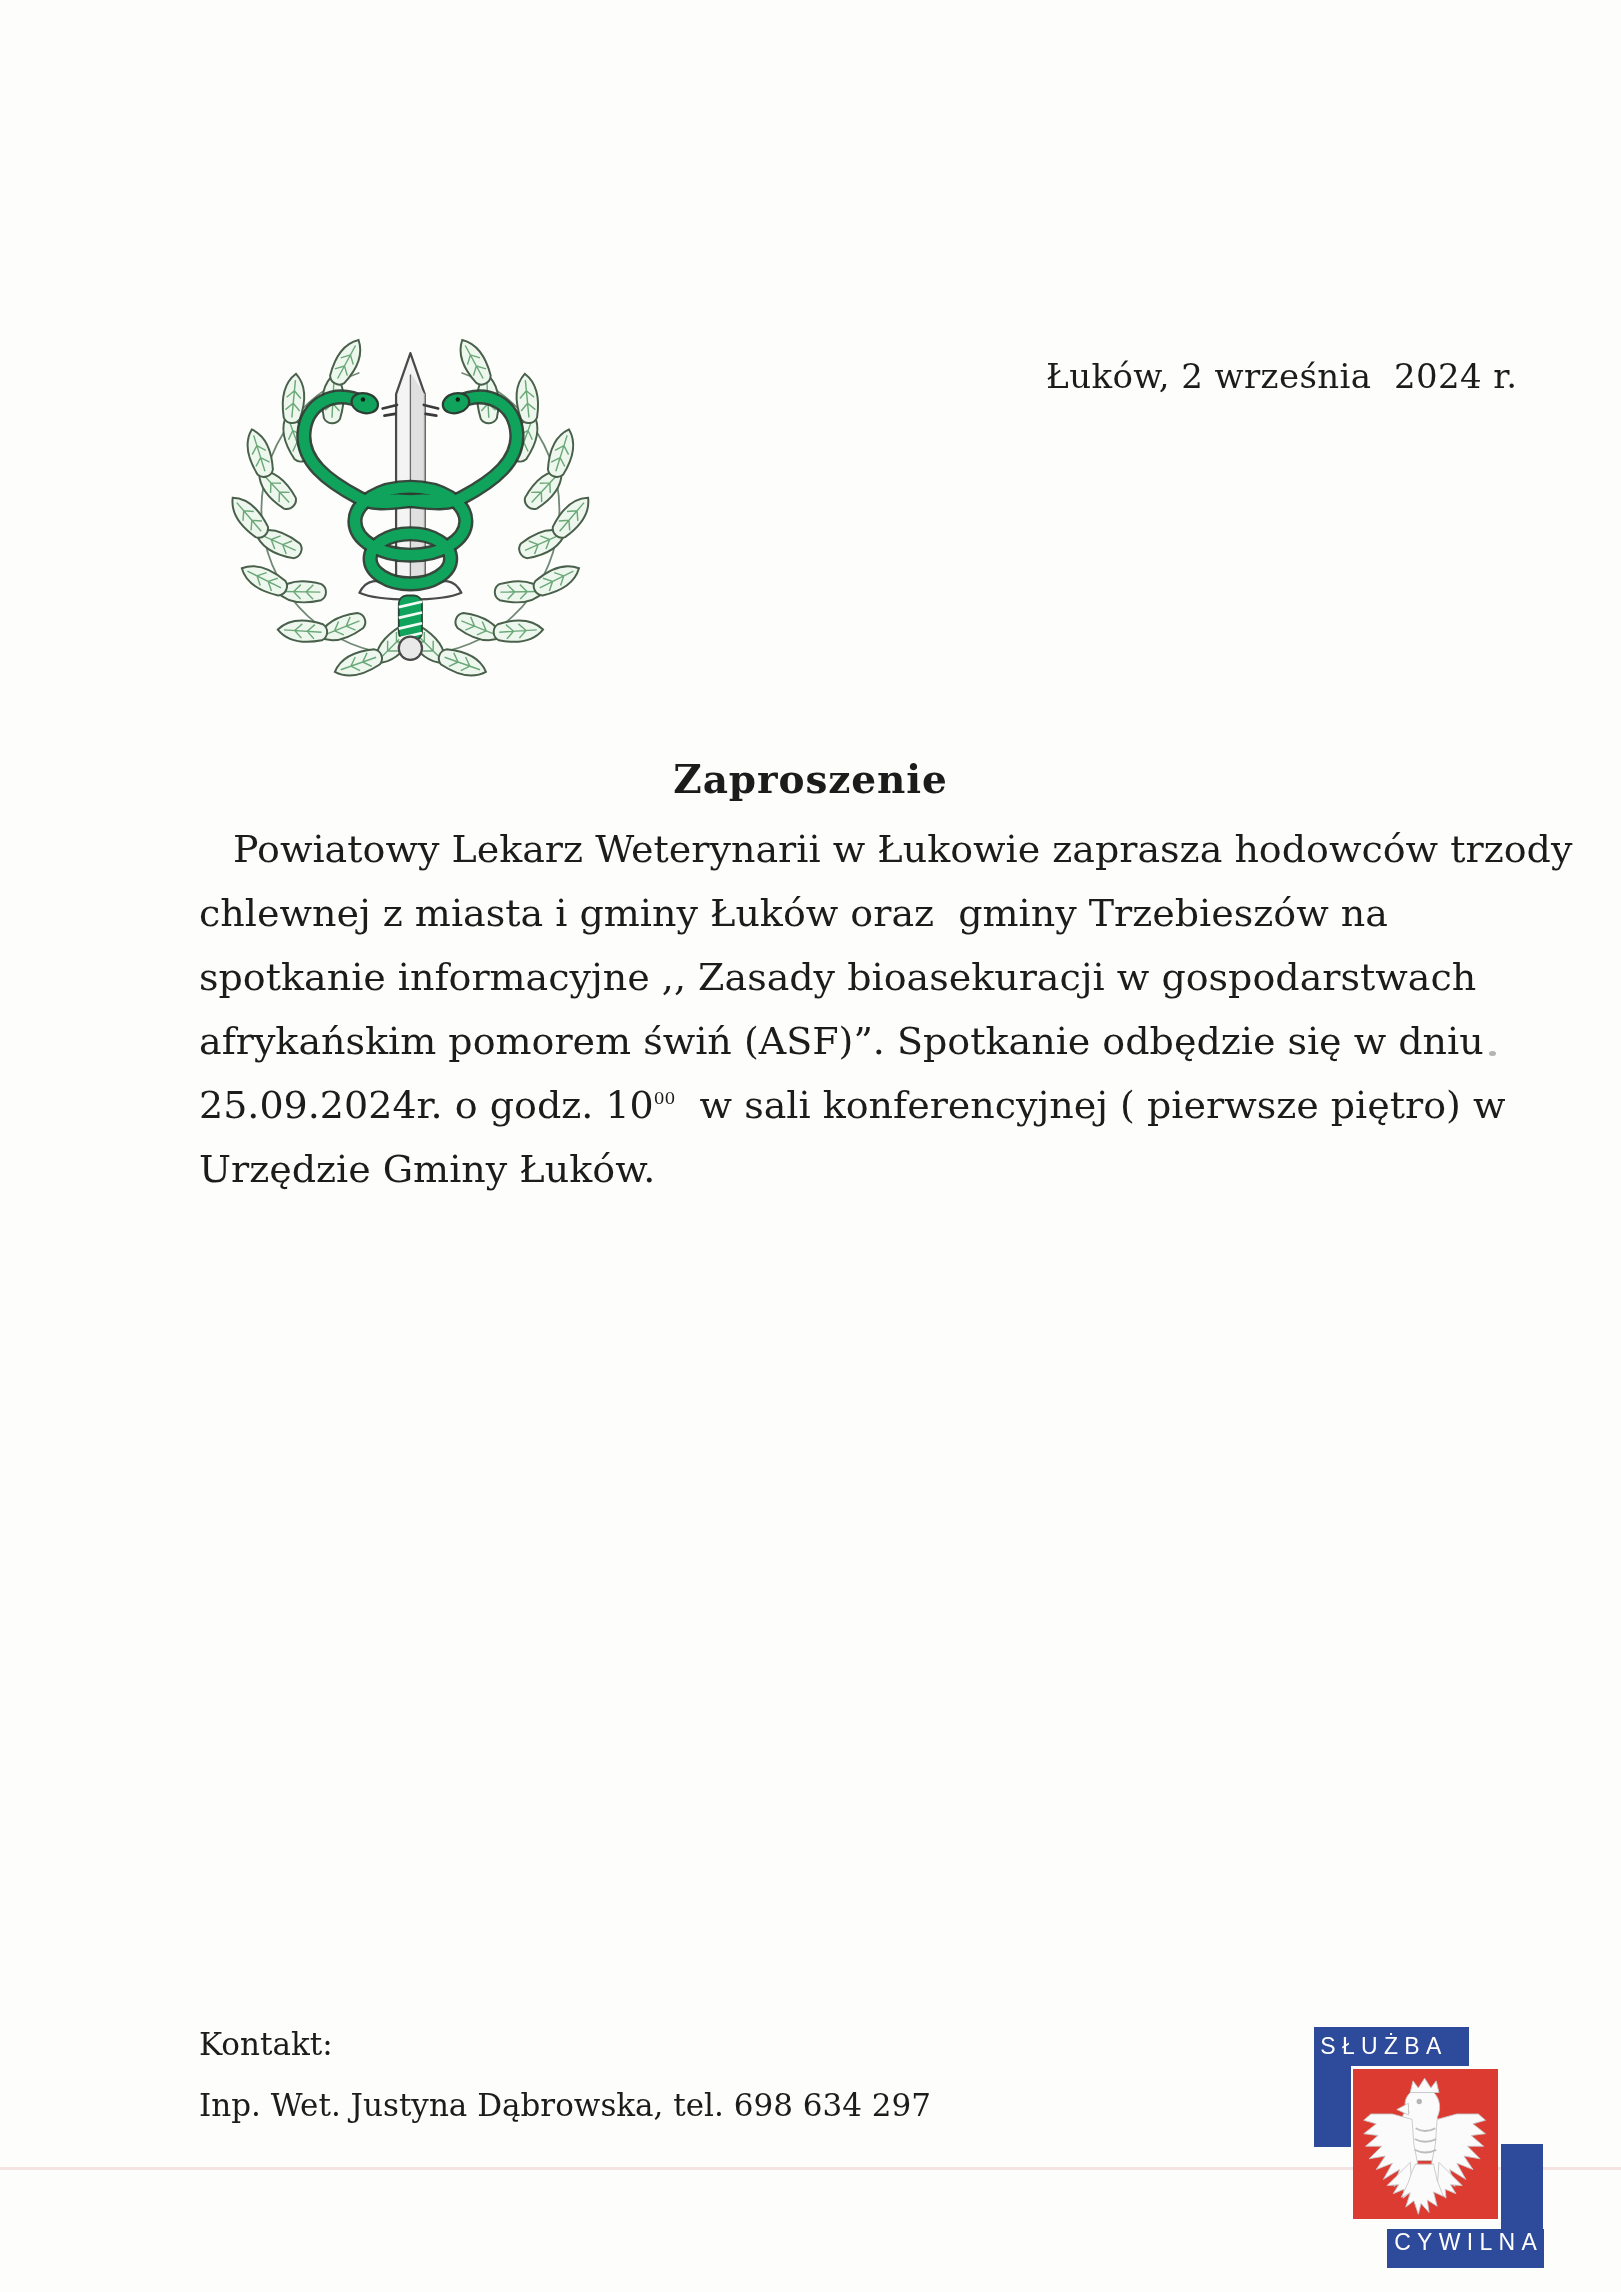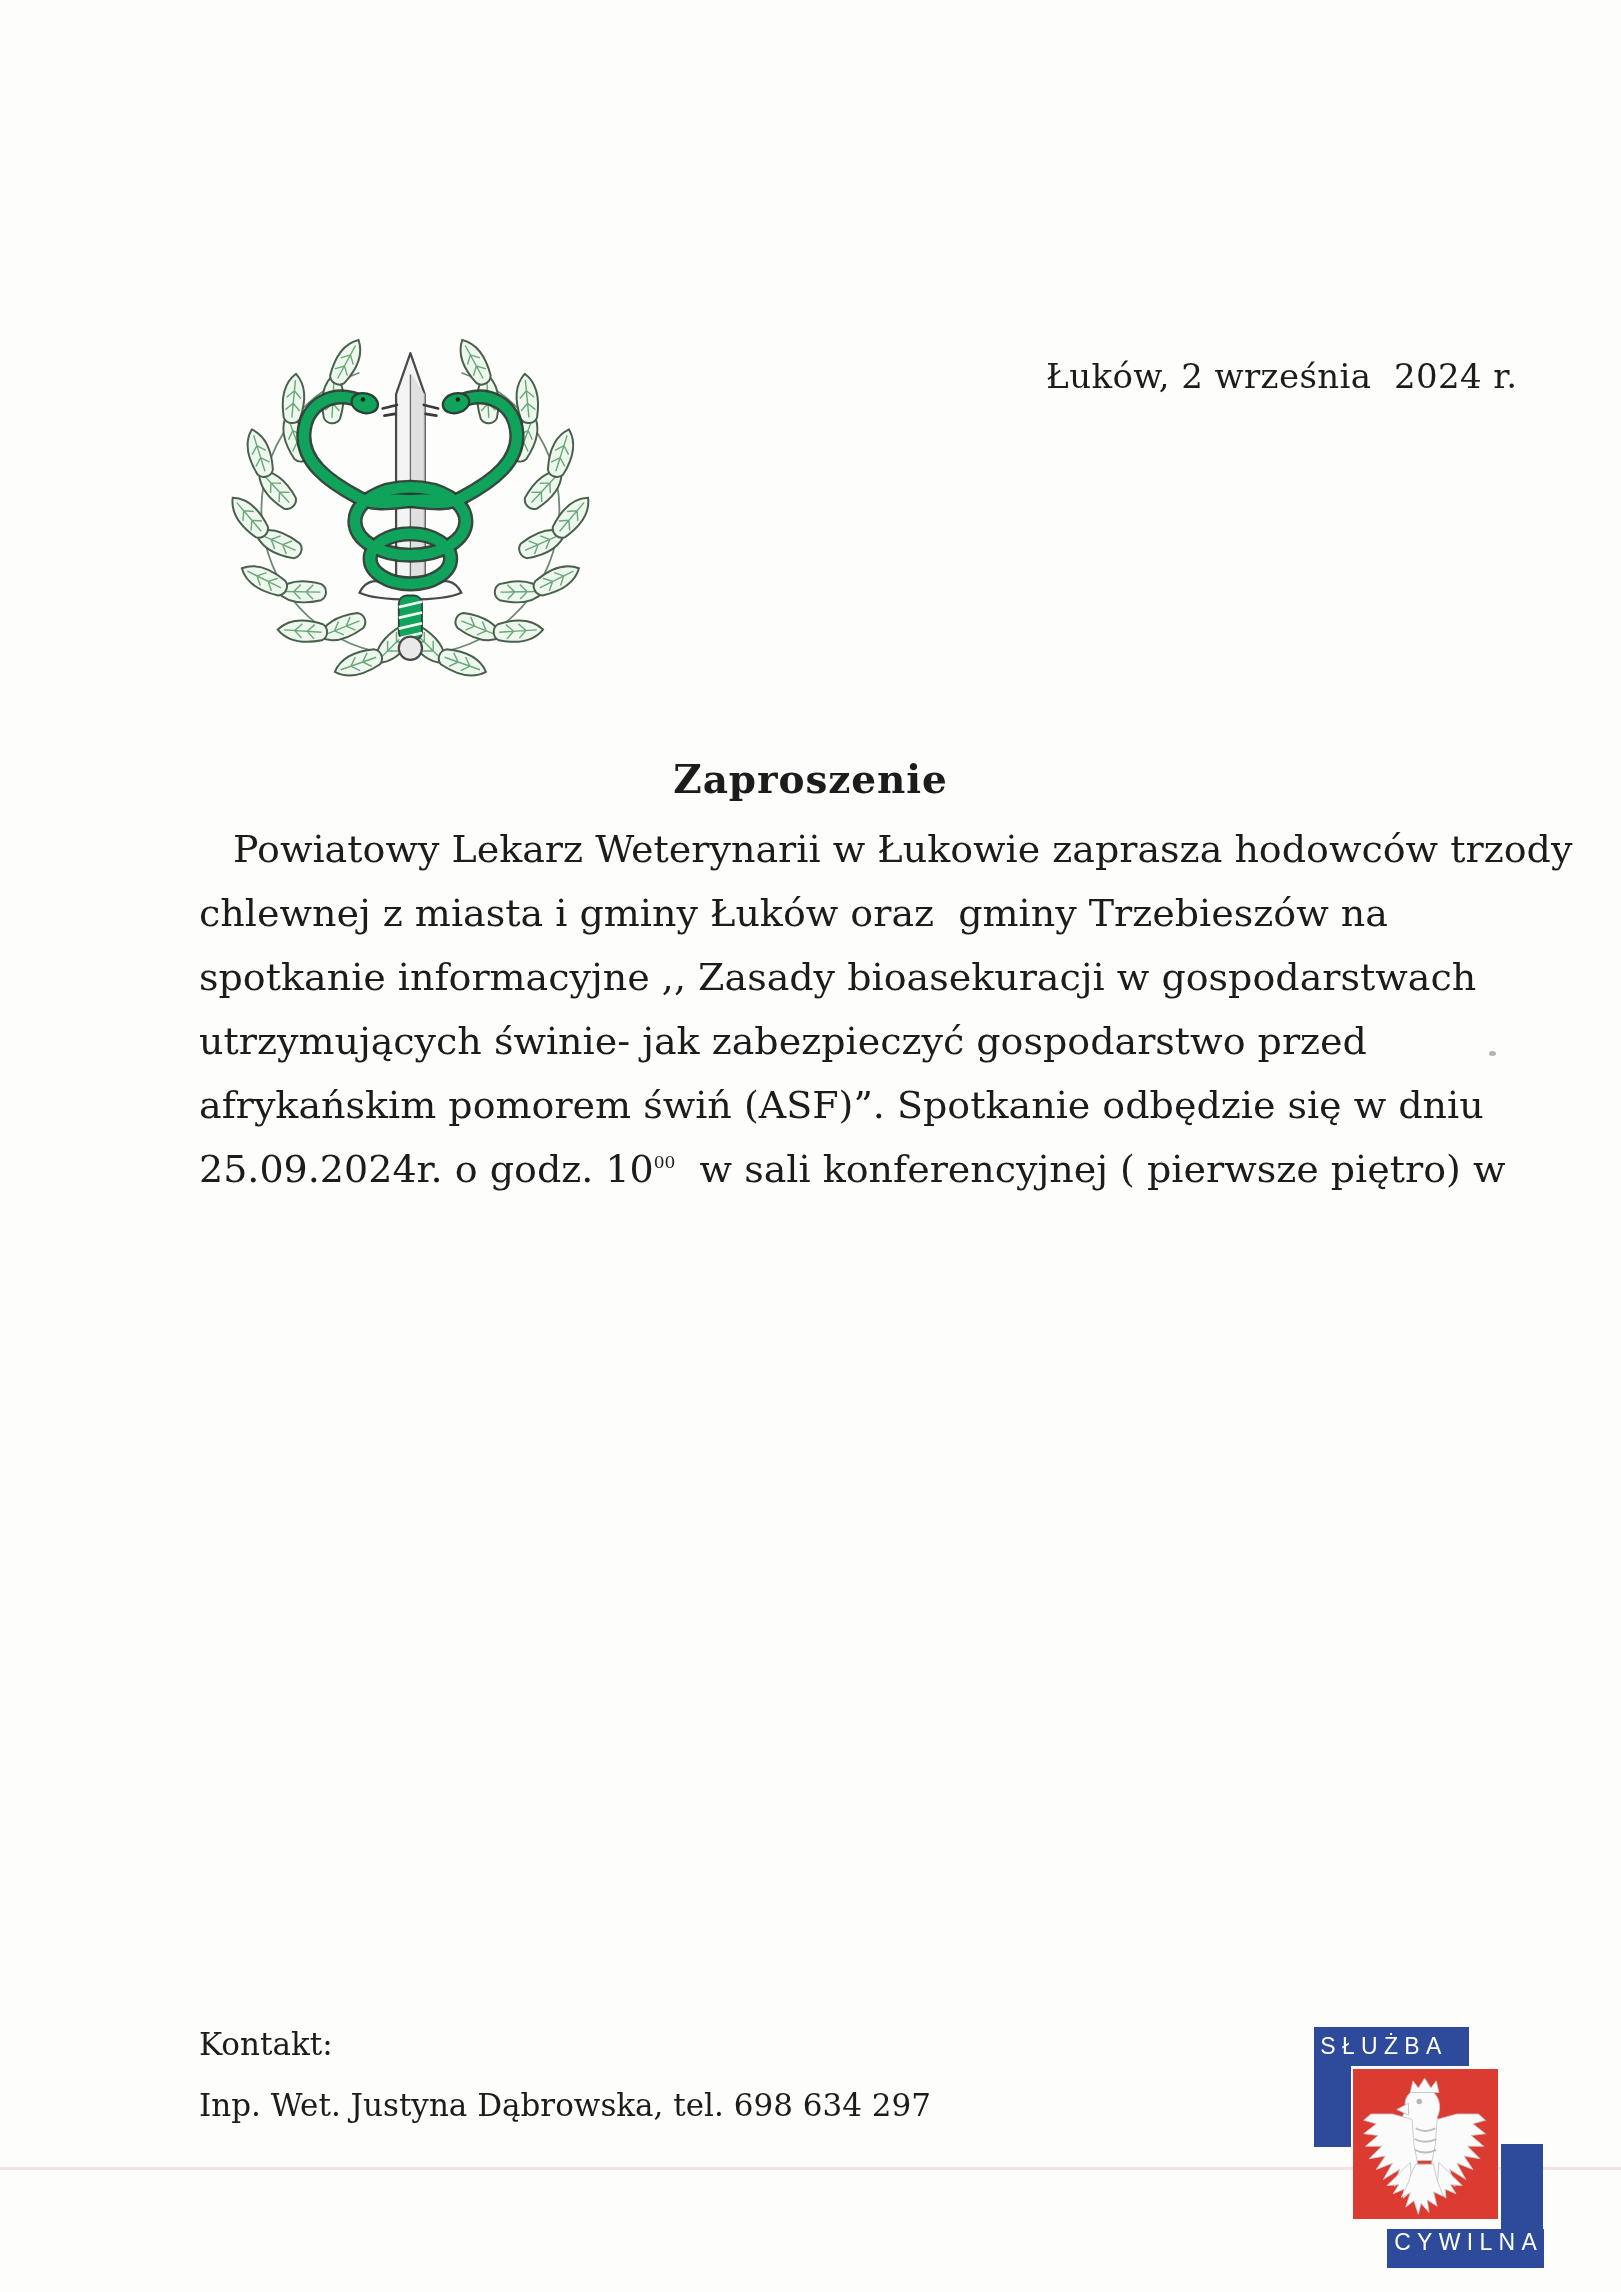--- a/index.html
+++ b/index.html
@@ -145,23 +145,23 @@
     </g>
   </svg>
 </div>
 
 <div class="letter-title">Zaproszenie</div>
 
 <div class="body-par">
   <div class="line indent">Powiatowy Lekarz Weterynarii w Łukowie zaprasza hodowców trzody</div>
   <div class="line">chlewnej z miasta i gminy Łuków oraz  gminy Trzebieszów na</div>
   <div class="line">spotkanie informacyjne ,, Zasady bioasekuracji w gospodarstwach</div>
-  <div class="line">utrzymujących świnie- jak zabezpieczyć gospodarstwo przed</div>
   <div class="line">afrykańskim pomorem świń (ASF)”. Spotkanie odbędzie się w dniu</div>
   <div class="line"><span>25.09.2024r. o godz. 10</span><span class="sup">00</span><span>  w sali konferencyjnej ( pierwsze piętro) w</span></div>
+  <div class="line">Urzędzie Gminy Łuków.</div>
 </div>
 
 <div class="contact-label">Kontakt:</div>
 <div class="contact-person">Inp. Wet. Justyna Dąbrowska, tel. 698 634 297</div>
 
 <div class="scan-line"></div>
 <div class="scan-dot"></div>
 
 <div class="cs-badge">
   <div class="cs-rect cs-top">

